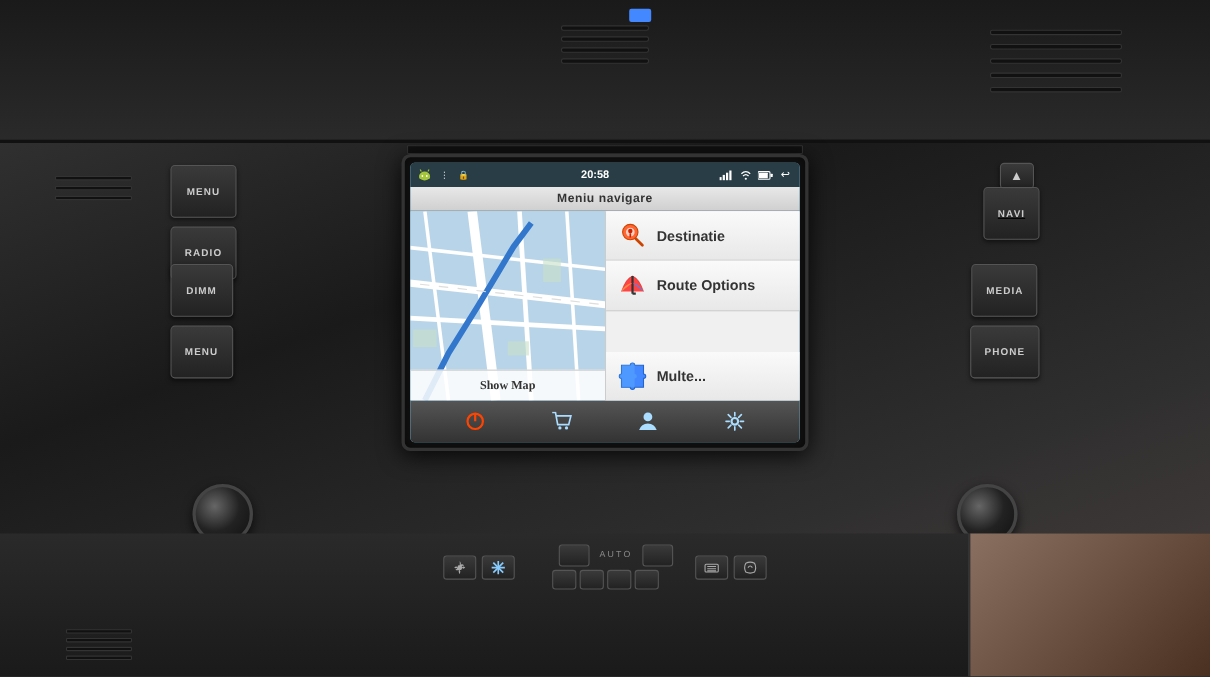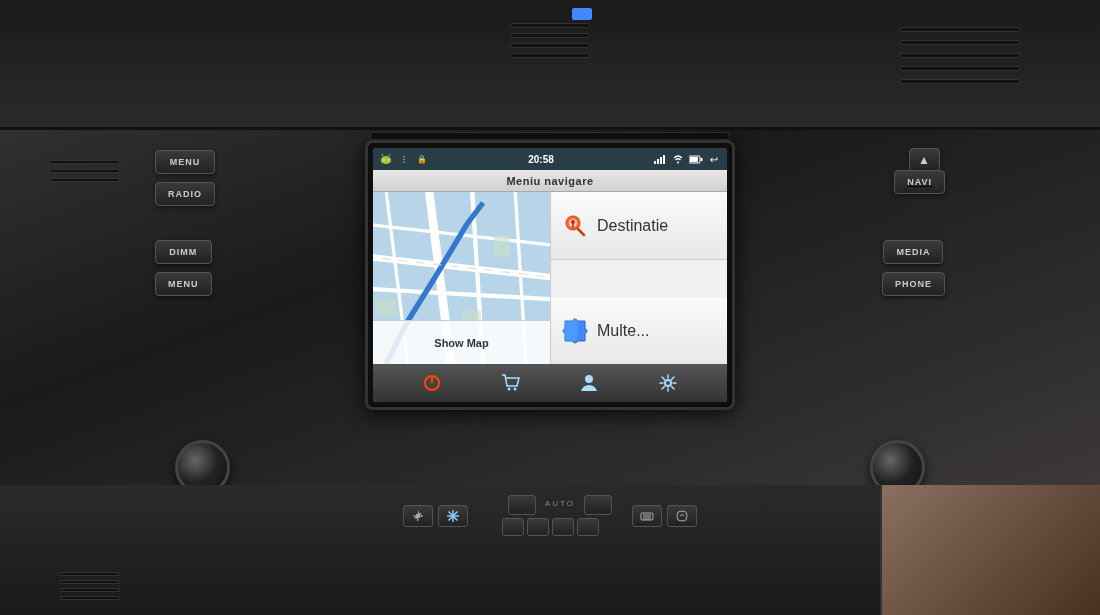--- a/index.html
+++ b/index.html
@@ -92,21 +92,21 @@
       flex-direction: column;
       gap: 8px;
     }
     .car-button {
       background: linear-gradient(180deg, #3a3a3a 0%, #222 100%);
       border: 1px solid #555;
       border-radius: 4px;
       color: #ccc;
       font-size: 9px;
       font-weight: bold;
-      padding: 6px 12px;
+      padding: 18px 12px;
       text-align: center;
       cursor: pointer;
       letter-spacing: 1px;
       box-shadow: 0 2px 4px rgba(0,0,0,0.5);
     }
 
     .left-buttons-2 {
       position: absolute;
       top: 240px;
       left: 155px;
@@ -242,27 +242,28 @@
       width: 100%;
       height: 100%;
     }
 
     
     .show-map-btn {
       position: absolute;
       bottom: 0;
       left: 0;
       right: 0;
-      height: 44px;
+      height: 28px;
       background: rgba(255,255,255,0.85);
       display: flex;
       align-items: center;
       justify-content: center;
       border-top: 1px solid #ccc;
       cursor: pointer;
+      font-family: Liberation Serif, serif;
     }
     .show-map-text {
       font-size: 11px;
       color: #333;
       font-weight: bold;
     }
 
     
     .menu-area {
       width: 50%;
@@ -281,23 +282,23 @@
       cursor: pointer;
       background: linear-gradient(180deg, #fafafa 0%, #e8e8e8 100%);
       gap: 8px;
     }
     .menu-item-icon {
       width: 28px;
       height: 28px;
       flex-shrink: 0;
     }
     .menu-item-label {
-      font-size: 16px;
+      font-size: 13px;
       color: #333;
-      font-weight: 400;
+      font-weight: 700;
     }
 
     
     .bottom-toolbar {
       height: 38px;
       background: linear-gradient(180deg, #555 0%, #333 100%);
       display: flex;
       align-items: center;
       justify-content: space-around;
       padding: 0 20px;
@@ -480,20 +481,31 @@
               <circle cx="12" cy="11" r="7" fill="#ff6633" stroke="#cc4400" stroke-width="1"></circle>
               <circle cx="12" cy="11" r="4" fill="white" opacity="0.7"></circle>
               <line x1="17" y1="17" x2="23" y2="23" stroke="#cc4400" stroke-width="2.5" stroke-linecap="round"></line>
 
               <circle cx="12" cy="10" r="2" fill="#cc2200"></circle>
               <path d="M12,12 L12,16" stroke="#cc2200" stroke-width="1.5"></path>
             </svg>
             <span class="menu-item-label">Destinatie</span>
           </div>
 
+          <div class="menu-item">
+            <svg class="menu-item-icon" viewBox="0 0 28 28">
+
+              <path d="M4,20 Q8,8 14,6 Q20,8 24,20" fill="#ff4444" stroke="#cc2222" stroke-width="0.5"></path>
+              <path d="M14,6 L14,22" stroke="#333" stroke-width="2"></path>
+              <path d="M4,20 Q6,14 14,12" fill="#ff8844" stroke="none"></path>
+              <path d="M14,12 Q20,14 24,20" fill="#4488ff" stroke="none"></path>
+              <line x1="14" y1="22" x2="17" y2="22" stroke="#333" stroke-width="2"></line>
+            </svg>
+            <span class="menu-item-label">Route Options</span>
+          </div>
 
           <div class="menu-item" style="border-bottom:none;margin-top:37px;">
             <svg class="menu-item-icon" viewBox="0 0 28 28">
 
               <path d="M4,4 L12,4 Q12,2 14,2 Q16,2 16,4 L24,4 L24,12 Q26,12 26,14 Q26,16 24,16 L24,24 L16,24 Q16,26 14,26 Q12,26 12,24 L4,24 L4,16 Q2,16 2,14 Q2,12 4,12 Z" fill="#4488ff" stroke="#2266cc" stroke-width="1"></path>
               <path d="M4,4 L12,4 Q12,2 14,2 Q16,2 16,4 L16,12 Q18,12 18,14 Q18,16 16,16 L16,24 L4,24 L4,16 Q2,16 2,14 Q2,12 4,12 Z" fill="#55aaff" opacity="0.5"></path>
             </svg>
             <span class="menu-item-label">Multe...</span>
           </div>
         </div>

